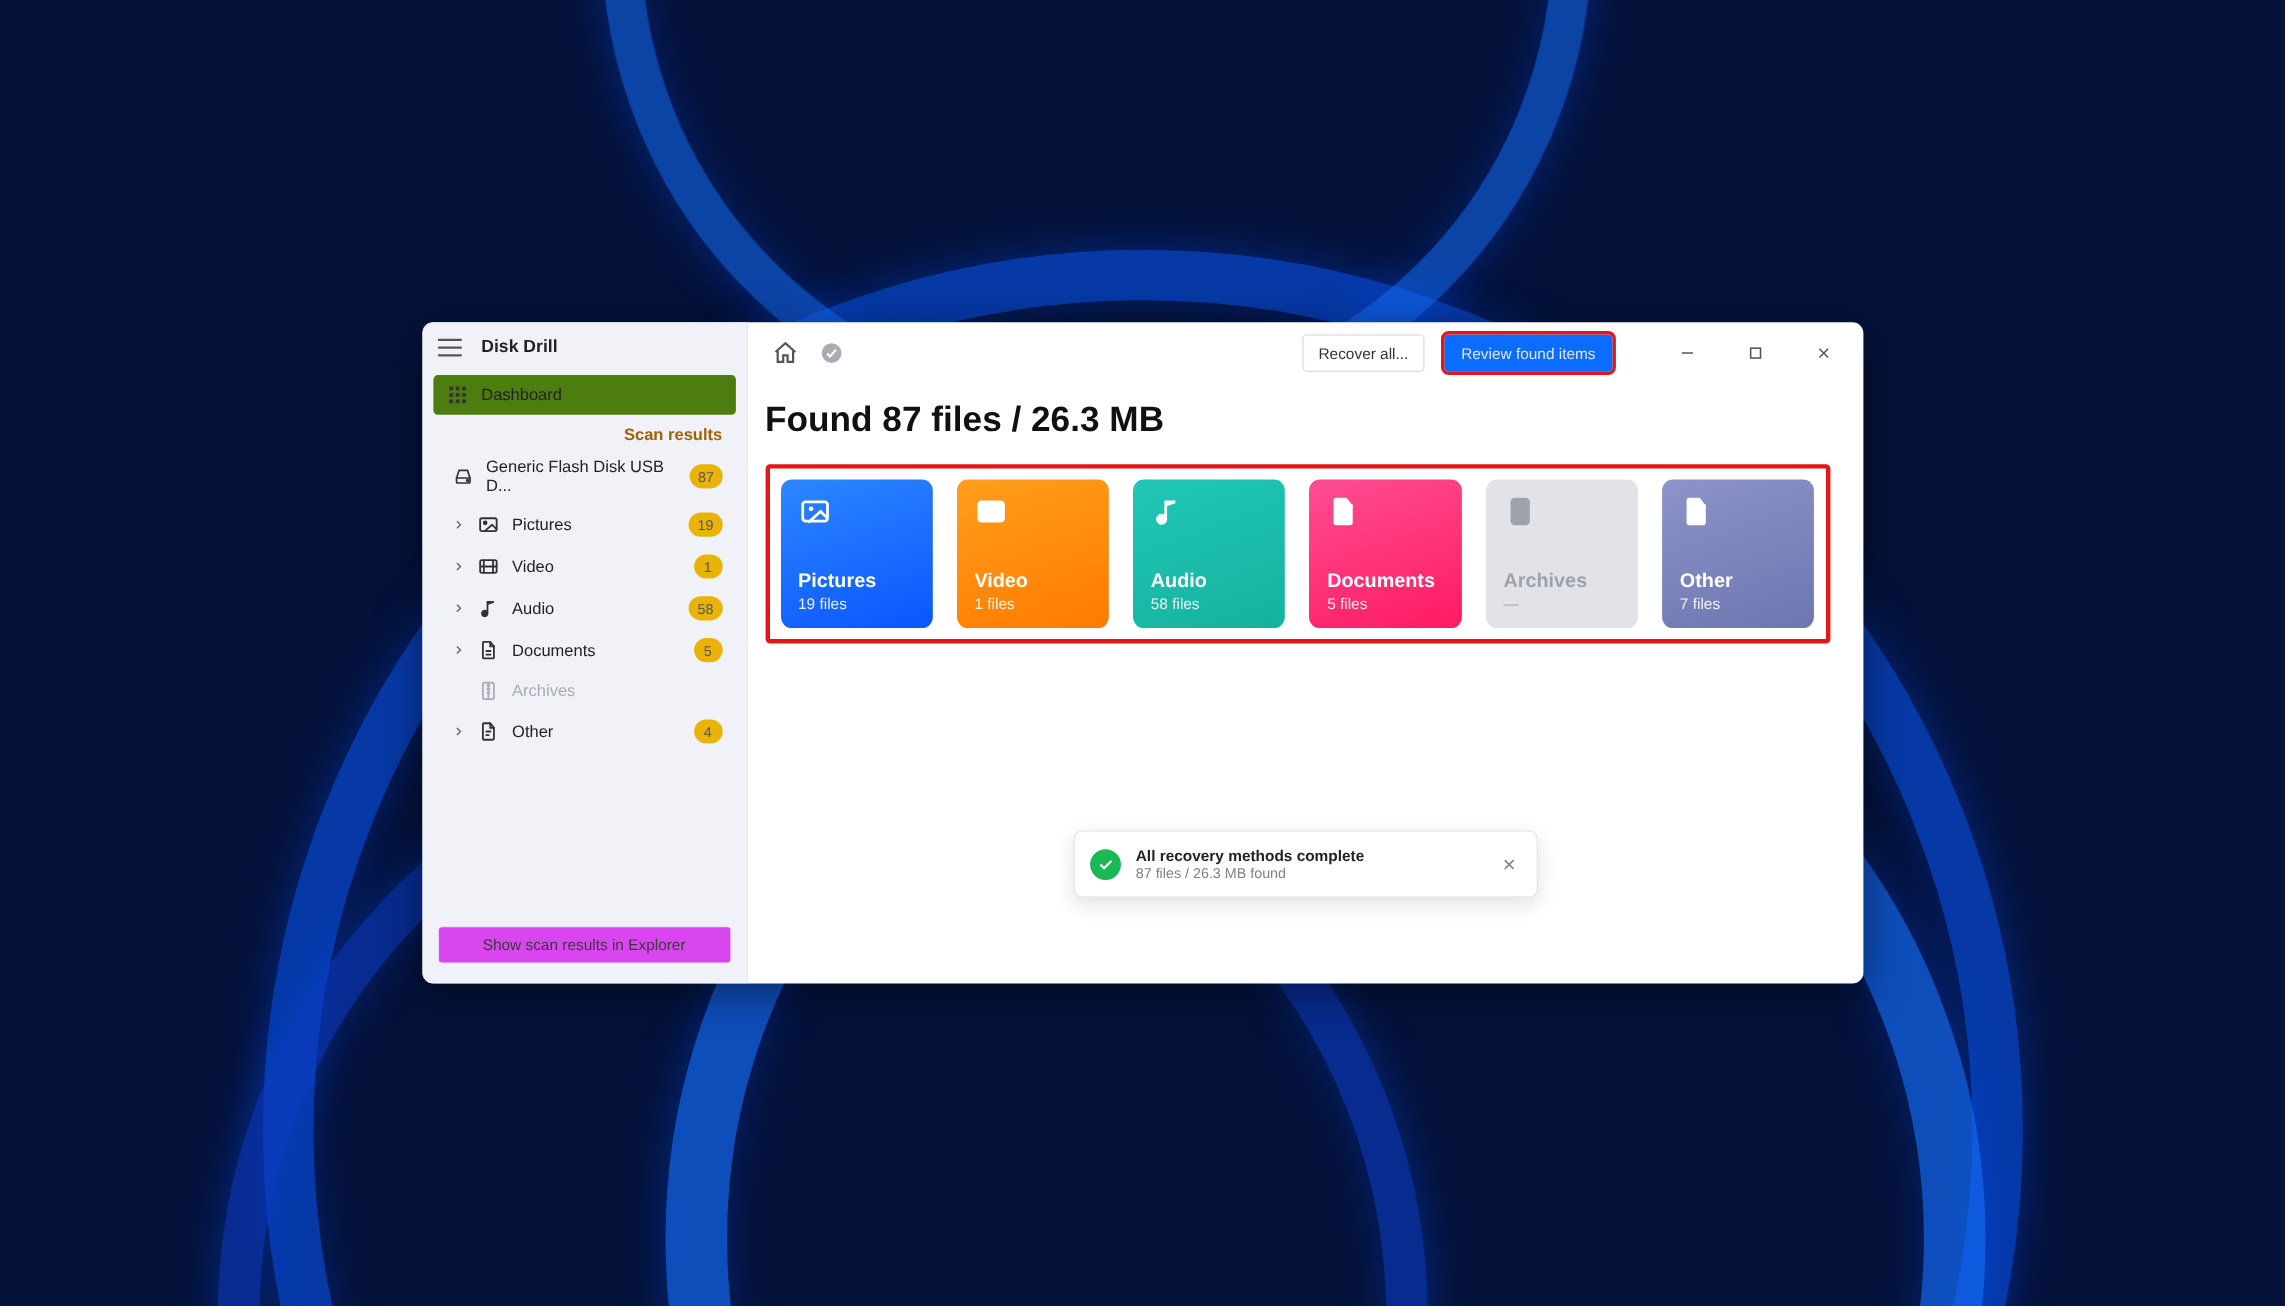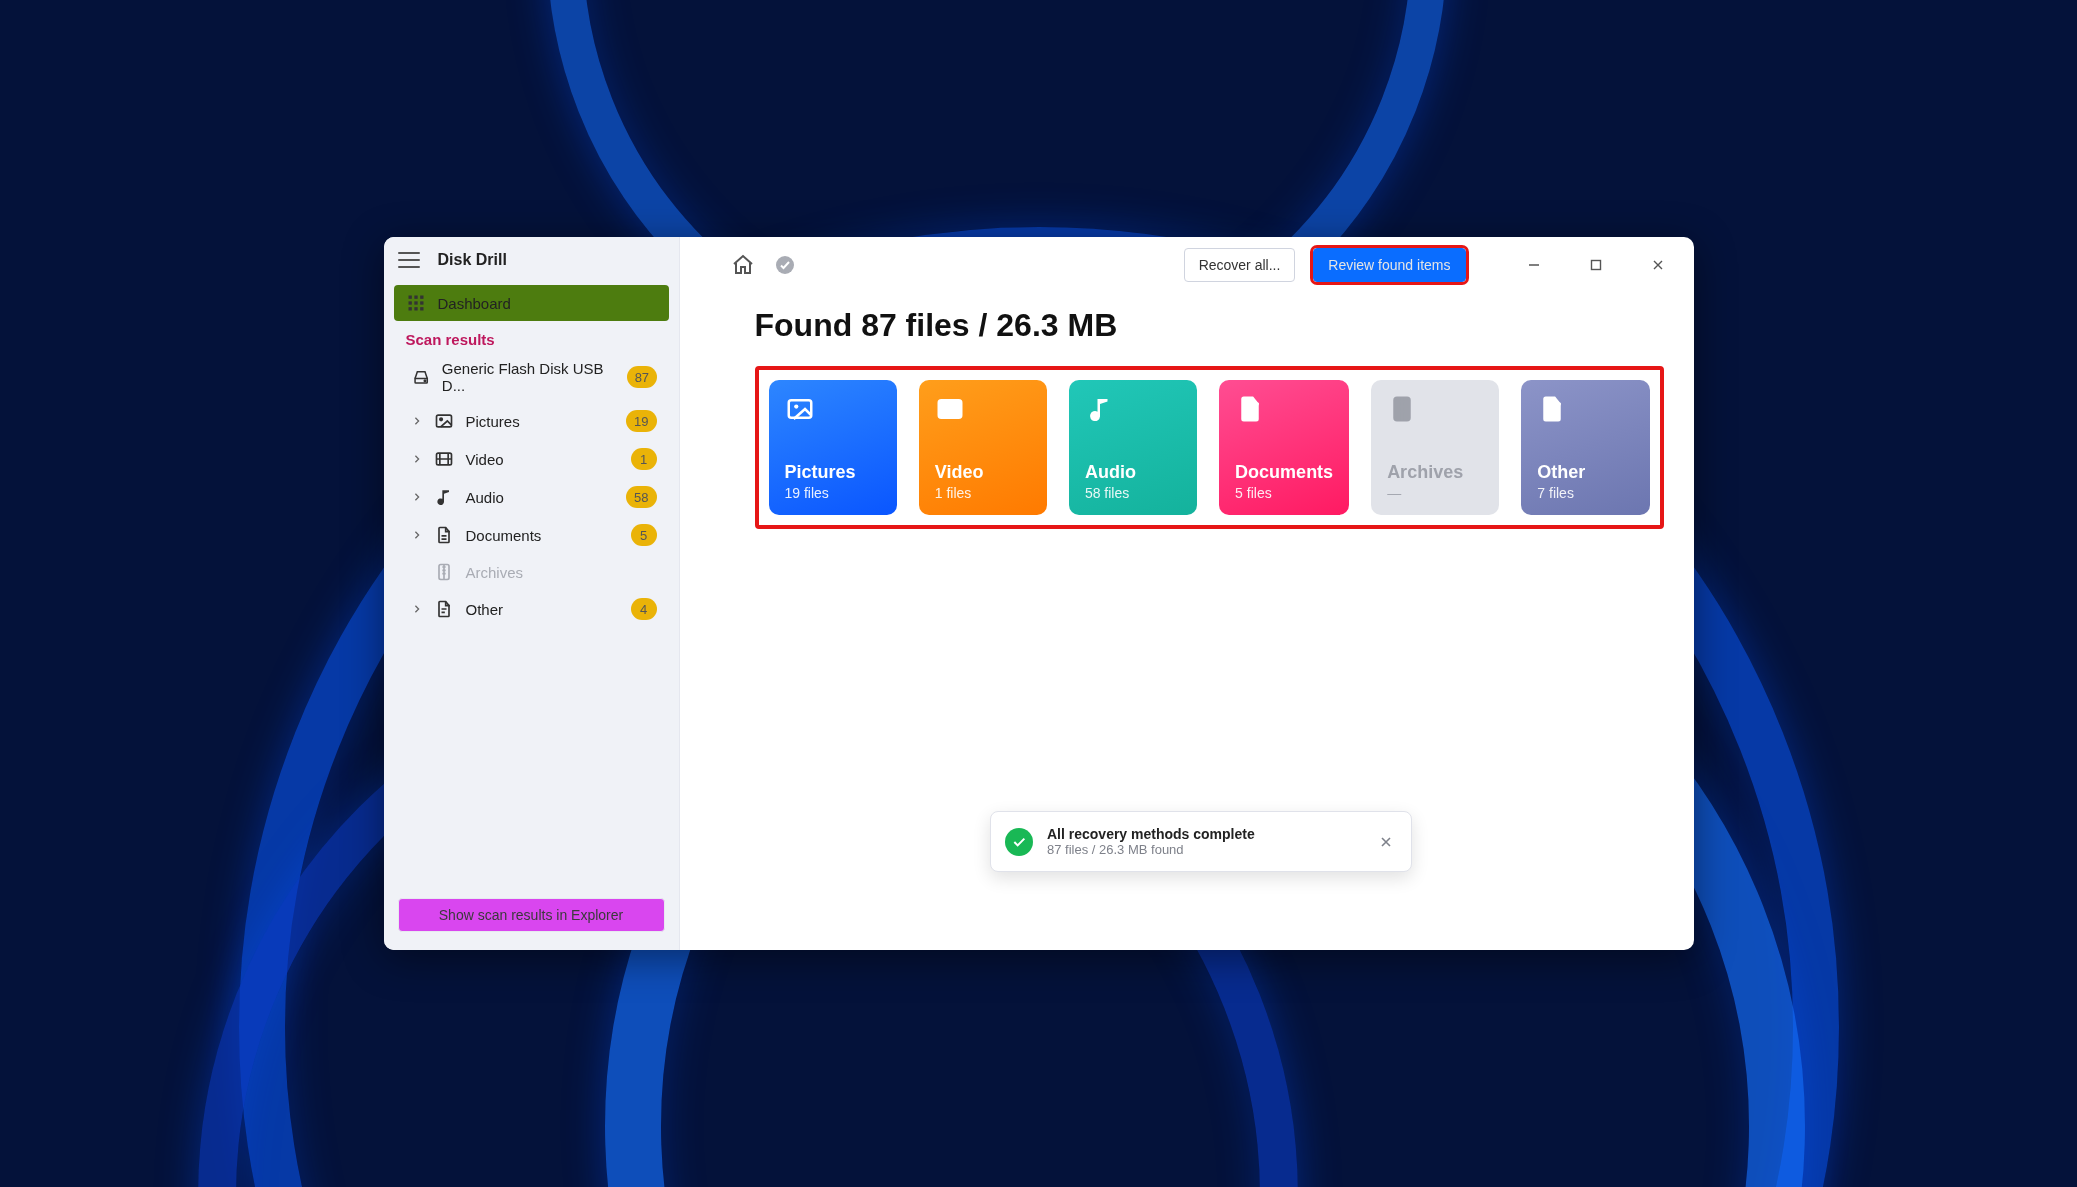--- a/index.html
+++ b/index.html
@@ -31,27 +31,26 @@
 }
 .bg-swirl .a1 { width: 1600px; height: 1600px; left: 50%; top: 100%; transform: translate(-50%,-60%); border-width: 46px; border-color: rgba(10,90,255,.55); }
 .bg-swirl .a2 { width: 1200px; height: 1200px; left: 58%; top: 105%; transform: translate(-50%,-60%); border-width: 56px; border-color: rgba(20,110,255,.65); }
 .bg-swirl .a3 { width: 900px;  height: 900px;  left: 48%; top: 3%;   transform: translate(-50%,-60%); border-width: 36px; border-color: rgba(20,110,255,.55); }
 .bg-swirl .a4 { width: 1100px; height: 1100px; left: 36%; top: 110%; transform: translate(-50%,-60%); border-width: 38px; border-color: rgba(10,60,200,.6); }
 
 .app-window {
   position: relative;
   z-index: 1;
   width: 1310px;
-  height: 713px;
+  height: 601px;
   background: #ffffff;
   border-radius: 10px;
   overflow: hidden;
   display: flex;
   box-shadow: 0 8px 40px rgba(0,0,0,.45);
-  gap: 29px;
 }
 
 
 .sidebar {
   width: 296px;
   background: #f0f2f7;
   display: flex;
   flex-direction: column;
   border-right: 1px solid #e5e7ef;
 }
@@ -70,21 +69,21 @@
   display:flex; align-items:center; gap:12px;
   padding: 8px 12px; border-radius:4px; font-size:15px; color:#222;
   position:relative; cursor:pointer;
 }
 .item.active { background:#4d7c0f; font-weight:500;}
 .item .count {
   margin-left:auto; min-width:26px; height:22px; padding:0 8px;
   border-radius:11px; background:#eab308; color:#555; font-size:13px;
   display:flex; align-items:center; justify-content:center;
 }
-.section-head { padding: 10px 22px 4px 22px; font-size:15px; font-weight:600; color:#be185d; }
+.section-head { padding: 10px 22px 4px 22px; font-size:15px; font-weight:600; color:#a16207;text-align:right; }
 .item.sub { padding-left: 18px; }
 .item.disabled { color:#a9acb4; cursor:default;}
 .chev { width:10px; height:10px; flex:0 0 10px; display:flex; align-items:center; justify-content:center; color:#666;}
 .icon-slot { width:20px; height:20px; display:flex; align-items:center; justify-content:center; color:#333;}
 .icon-slot svg{width:100%;height:100%;}
 .item.disabled .icon-slot{color:#a9acb4;}
 .sidebar-footer { margin-top:auto; padding: 14px 14px 18px 14px;}
 .explorer-btn {
   width:100%; height:34px; background:#d946ef; border:1px solid #e7e9f0;
   border-radius:4px; font-size:14px; color:#3a3a3a; cursor:pointer;
@@ -99,21 +98,21 @@
 .tb-icon svg{width:100%;height:100%;}
 .tb-icon.badge{color:#a9acb4;}
 .toolbar-spacer{flex:1;}
 .btn {
   height:34px; padding:0 14px; font-size:14px; border-radius:4px; cursor:pointer;
   border:1px solid #d0d4df; background:#fff; color:#333;
 }
 .btn.primary{background:#0a6dff;color:#e5e5e5;border-color:#0a6dff;}
 .btn.primary.annot{outline:3px solid #e61616;outline-offset:0;}
 .win-ctl{width:44px;height:30px;display:flex;align-items:center;justify-content:center;color:#555;cursor:pointer;}
-.content{padding:14px 30px 30px 46px;}
+.content{padding:14px 30px 30px 16px;}
 .headline{font-size:32px;font-weight:700;color:#111;}
 .subline{font-size:20px;color:#7e818a;margin-top:6px;}
 
 .cards-wrap{
   margin-top:22px;
   border:4px solid #e61616; border-radius:4px; padding:10px 10px;
   display:flex; gap:22px;
 }
 .card{
   flex:1; height:135px; border-radius:10px; padding:14px 16px; color:#fff;

